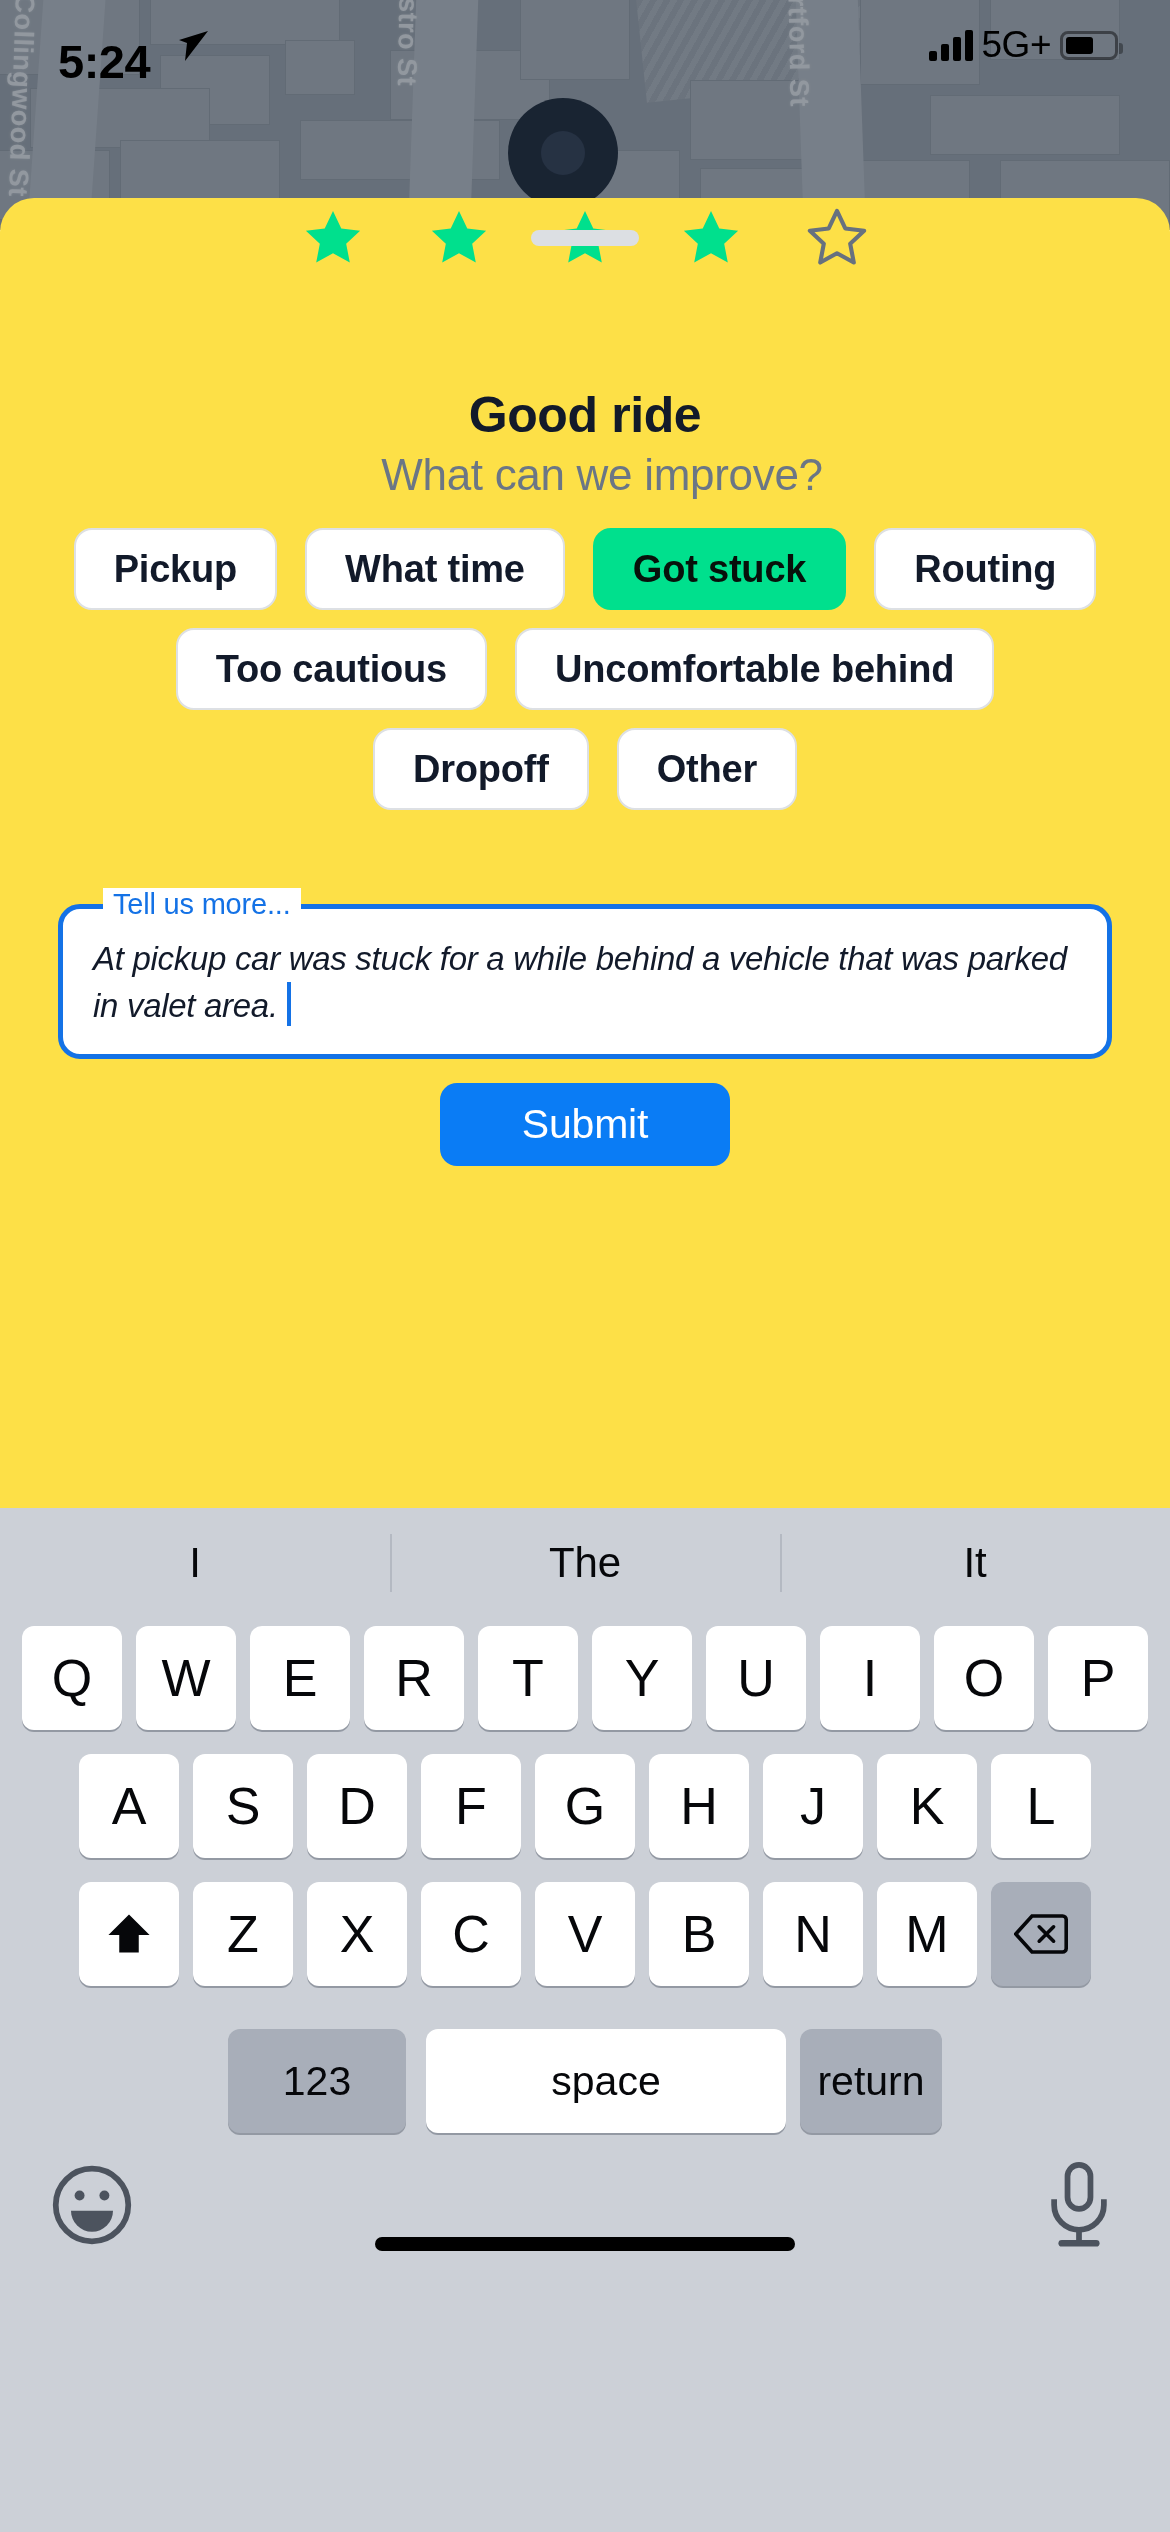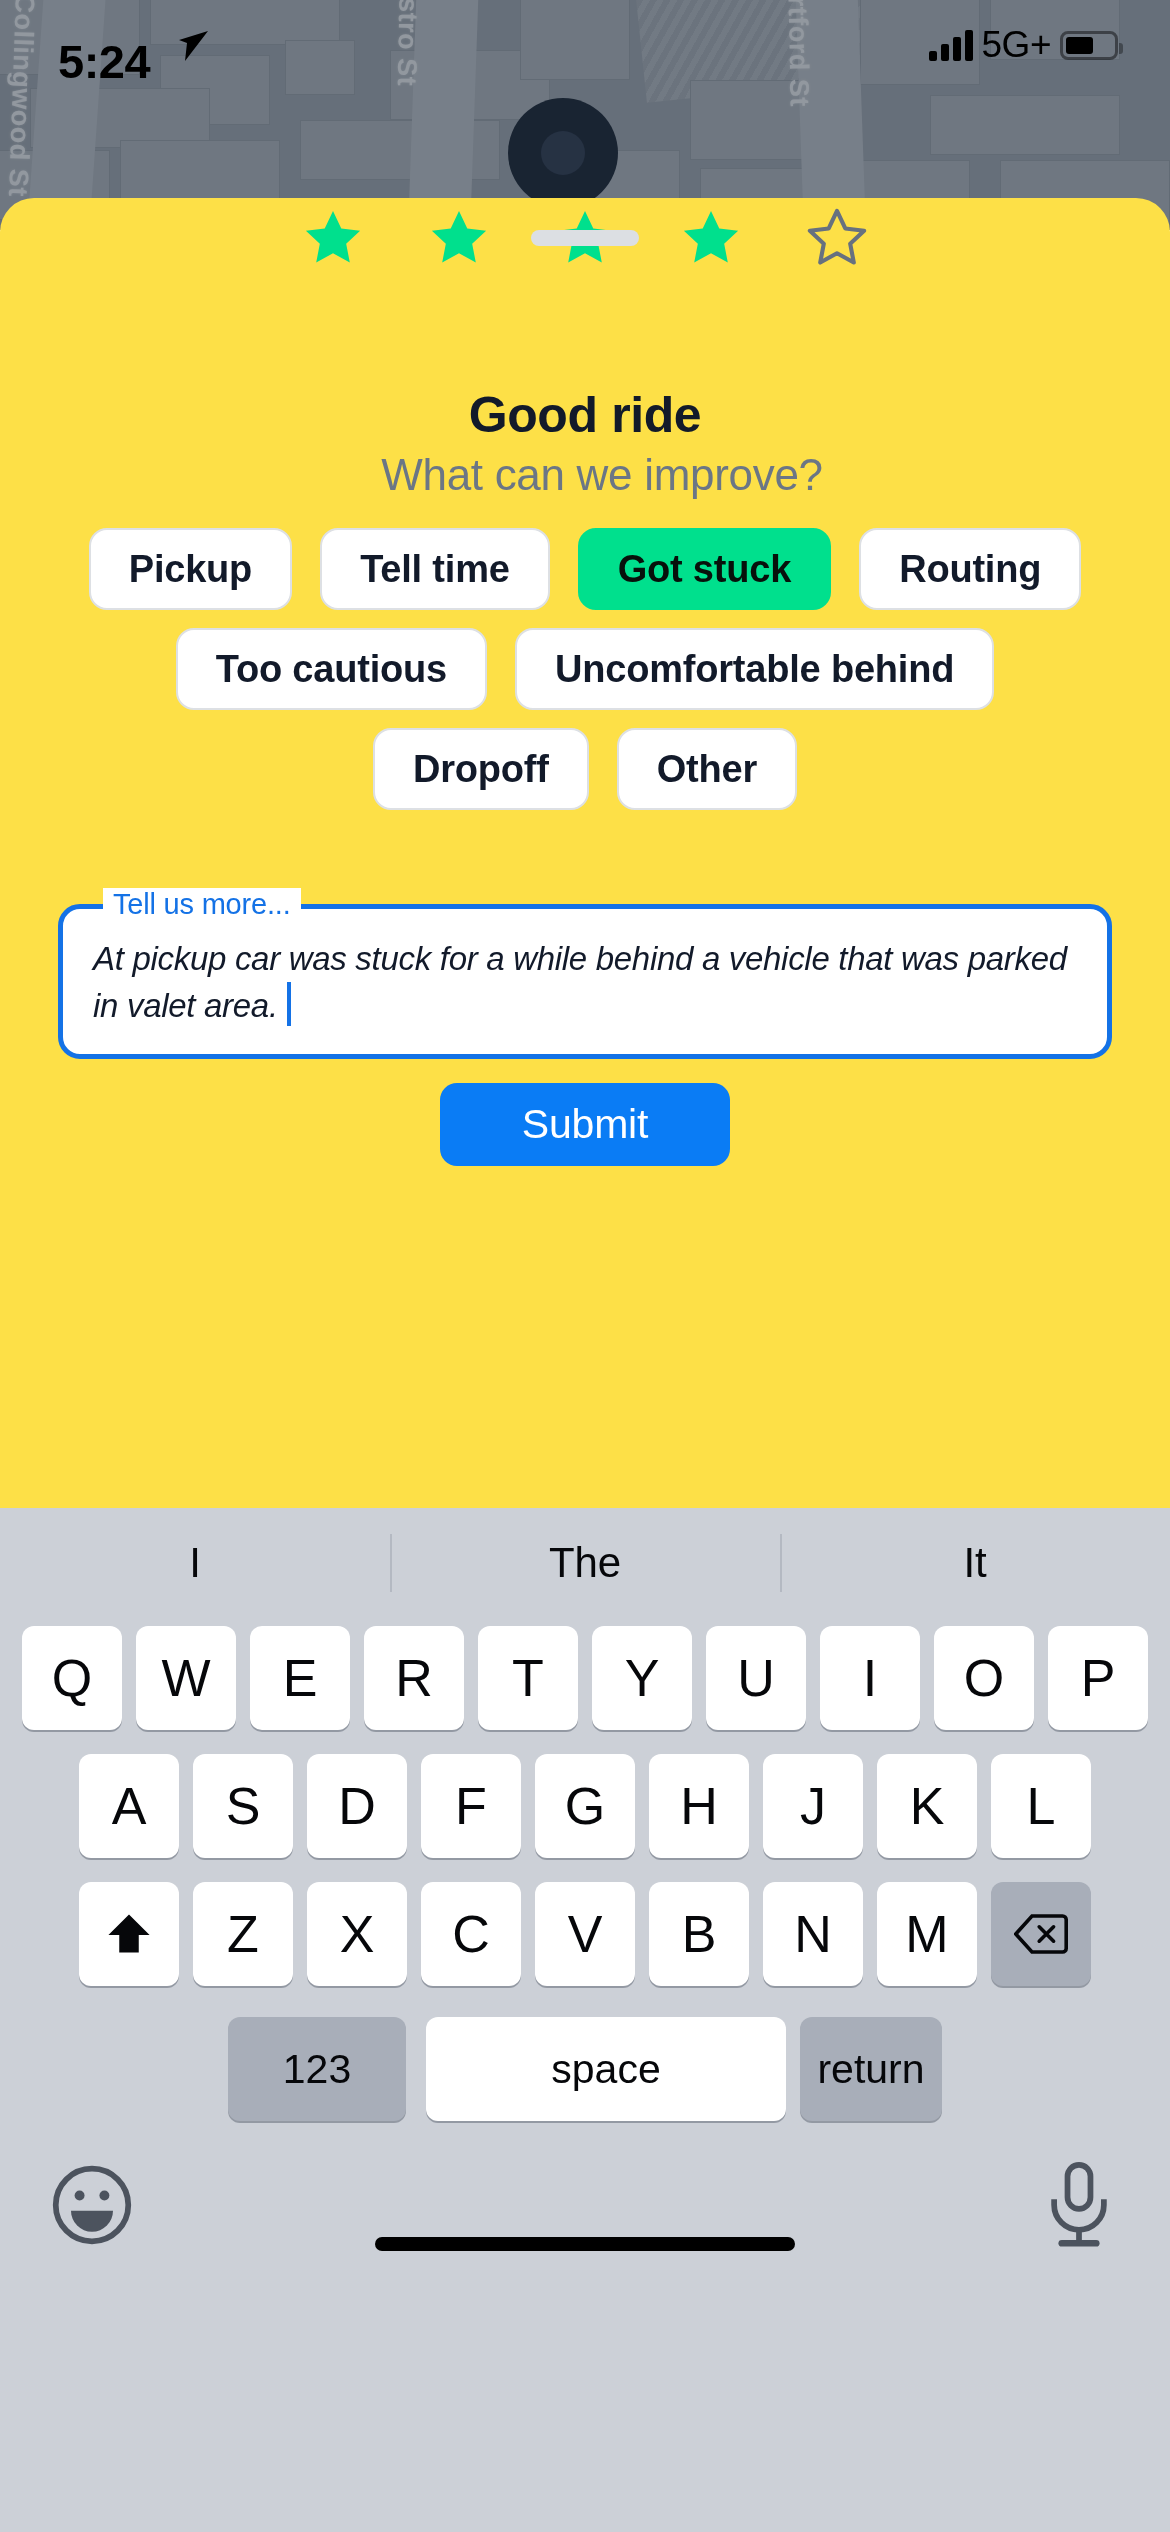--- a/index.html
+++ b/index.html
@@ -196,21 +196,21 @@
   }
   .predict + .predict::before{
     content:""; position:absolute; left:0; top:26px; width:2px; height:58px;
     background:#b4b9c2;
   }
 
   .krow{ position:absolute; left:0; width:1170px; display:flex; justify-content:center; }
   #krow1{ top:118px; gap:14px; }
   #krow2{ top:246px; gap:14px; }
   #krow3{ top:374px; gap:14px; align-items:center; }
-  #krow4{ top:509px; gap:14px; align-items:center; }
+  #krow4{ top:521px; gap:14px; align-items:center; }
 
   .key{
     background:#ffffff; border-radius:12px;
     box-shadow:0 2px 0 rgba(100,108,120,.55);
     display:flex; align-items:center; justify-content:center;
     font-size:52px; color:#06070a; font-weight:400;
     font-family:"Liberation Sans", sans-serif;
     cursor:pointer; border:none; padding:0;
   }
   #krow1 .key{ width:100px; height:104px; }
@@ -327,21 +327,21 @@
     </button>
   </div>
 
   <div id="drag-handle"></div>
 
   <div id="title">Good ride</div>
   <div id="subtitle">What can we improve?</div>
 
   <div id="chips">
     <button class="chip">Pickup</button>
-    <button class="chip">Tell time</button>
+    <button class="chip">What time</button>
     <button class="chip selected">Got stuck</button>
     <button class="chip">Routing</button>
     <button class="chip">Too cautious</button>
     <button class="chip">Uncomfortable behind</button>
     <button class="chip">Dropoff</button>
     <button class="chip">Other</button>
   </div>
 
   <div id="feedback-field">
     <div id="field-label">Tell us more...</div>

